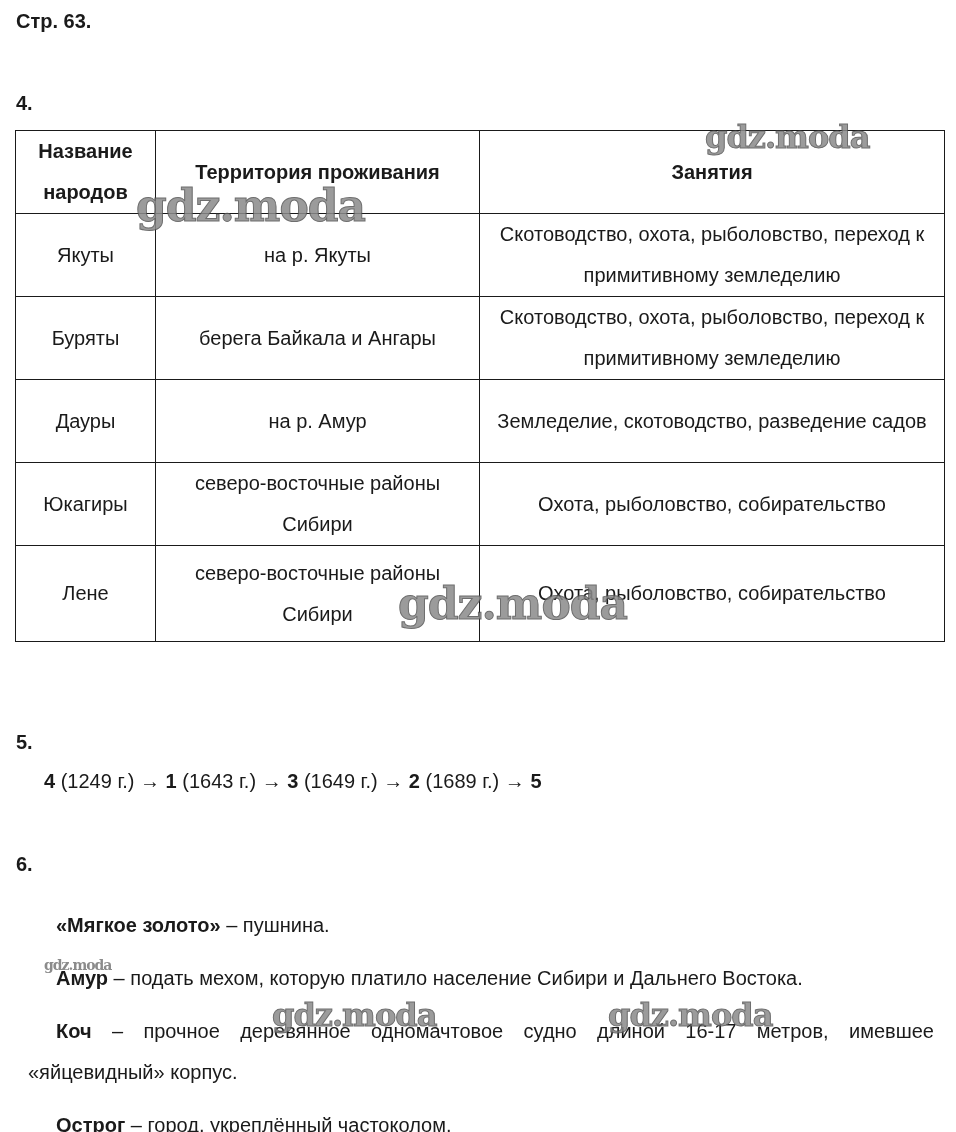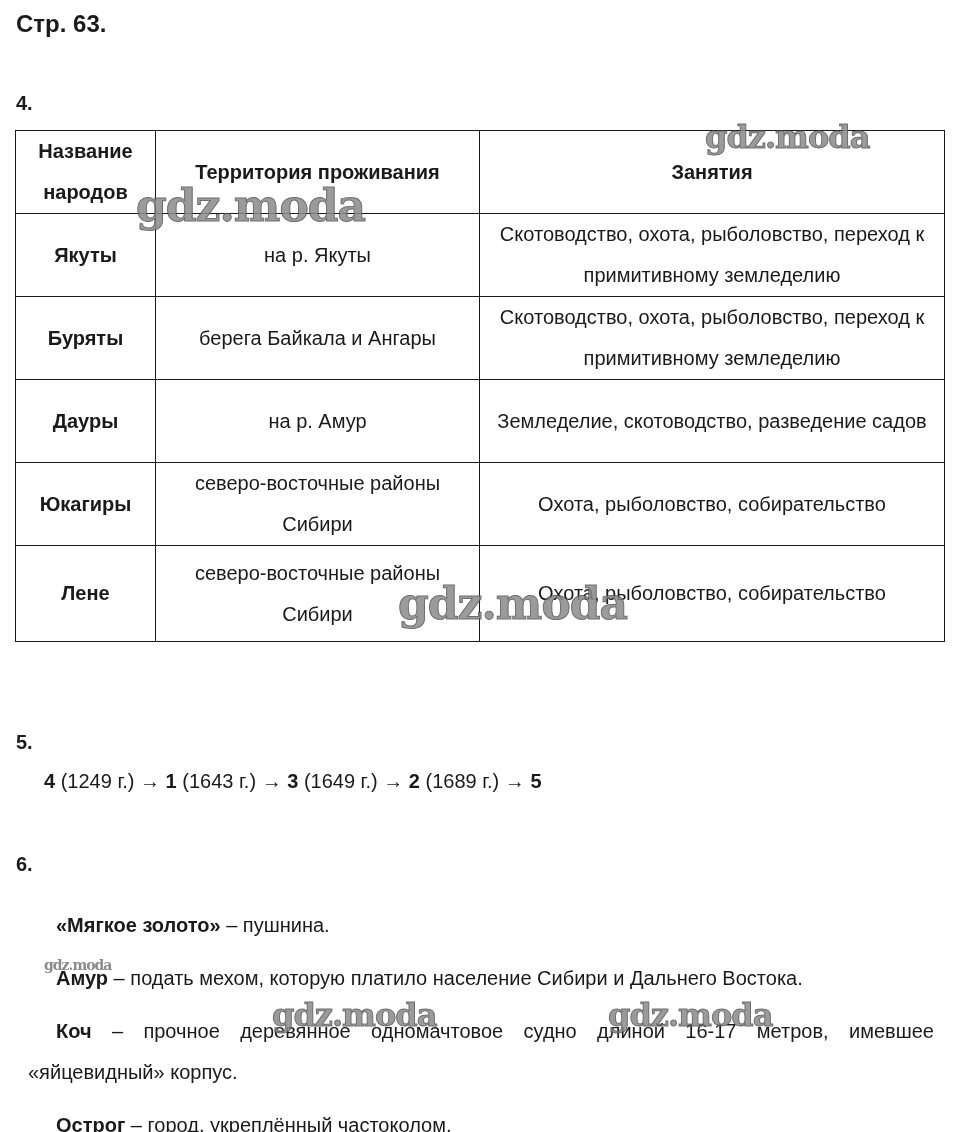--- a/index.html
+++ b/index.html
@@ -12,21 +12,21 @@
       height: 1132px;
       position: relative;
       overflow: hidden;
       font-family: "Liberation Sans", sans-serif;
       color: #1a1a1a;
     }
     .page-header {
       position: absolute;
       left: 16px;
       top: 10px;
-      font-size: 24px;
+      font-size: 20px;
       font-weight: bold;
       text-align: center;
     }
     .task-num {
       position: absolute;
       left: 16px;
       font-size: 20px;
       font-weight: bold;
     }
     table.peoples {
@@ -39,21 +39,21 @@
       font-size: 20px;
     }
     table.peoples td, table.peoples th {
       border: 1.5px solid #1a1a1a;
       text-align: center;
       vertical-align: middle;
       line-height: 41px;
       padding: 0 4px;
     }
     table.peoples th { font-weight: bold; }
-    table.peoples td.name { font-weight: bold; }
+    table.peoples td.name { font-weight: normal; }
     col.c1 { width: 140px; }
     col.c2 { width: 324px; }
     col.c3 { width: 465px; }
     tr.head-row { height: 83px; }
     tr.data-row { height: 83px; }
     tr.data-row.last { height: 96px; }
     td.top-align { vertical-align: top; }
 
     .seq-line {
       position: absolute;

